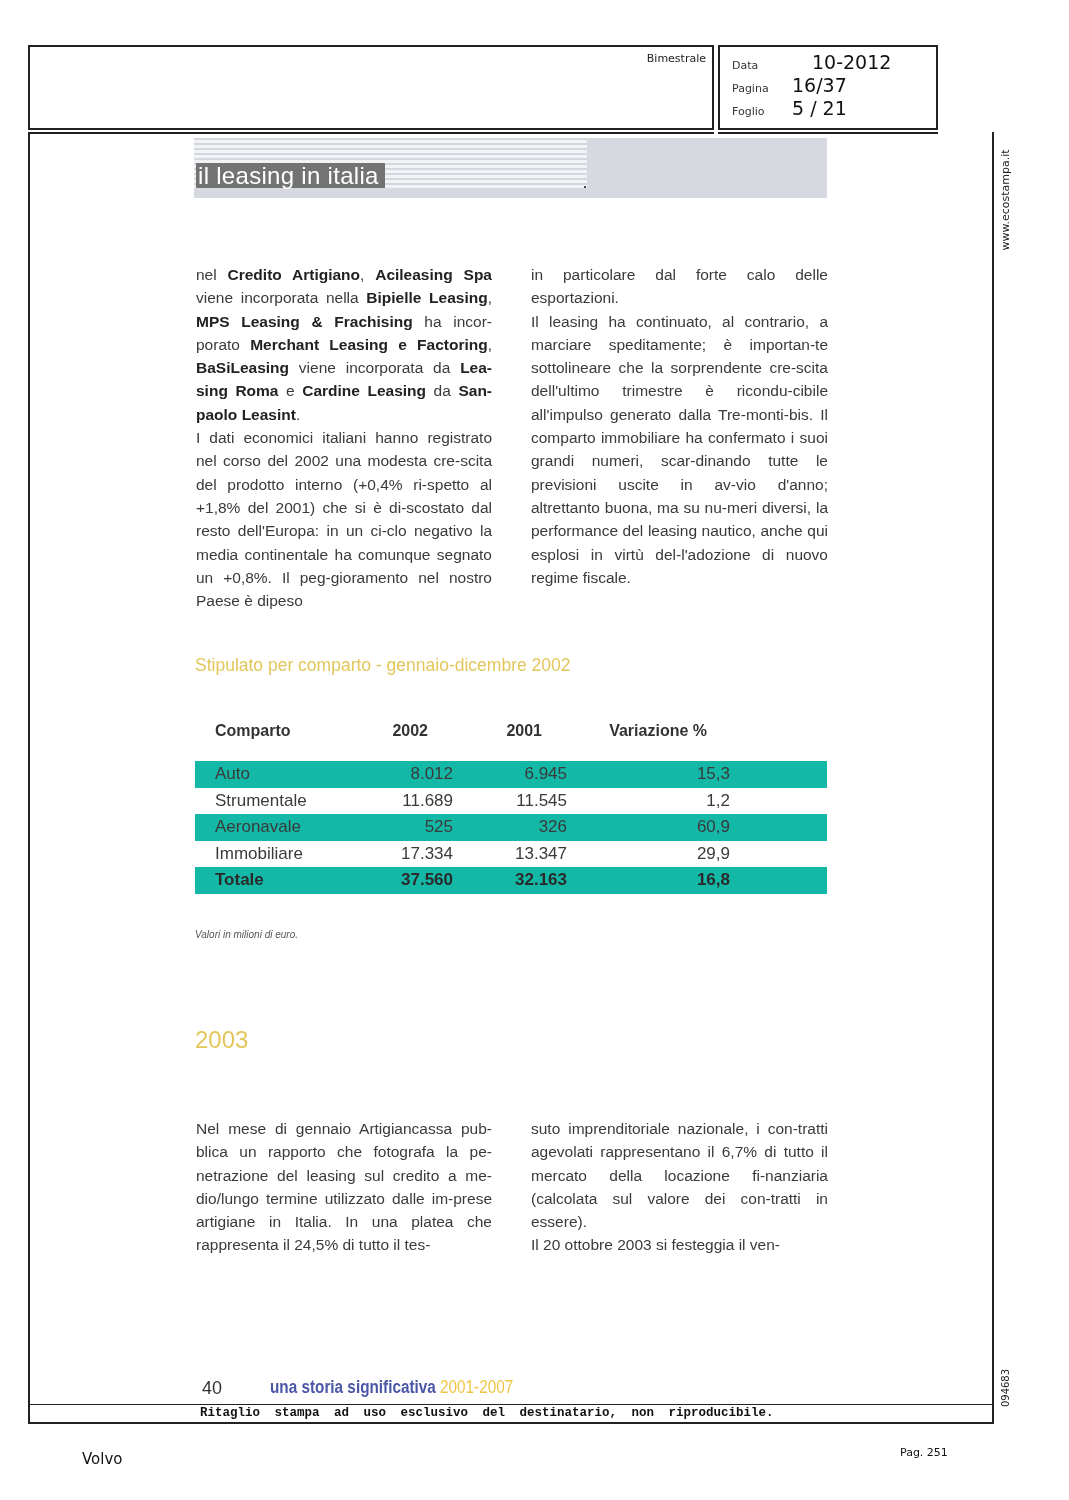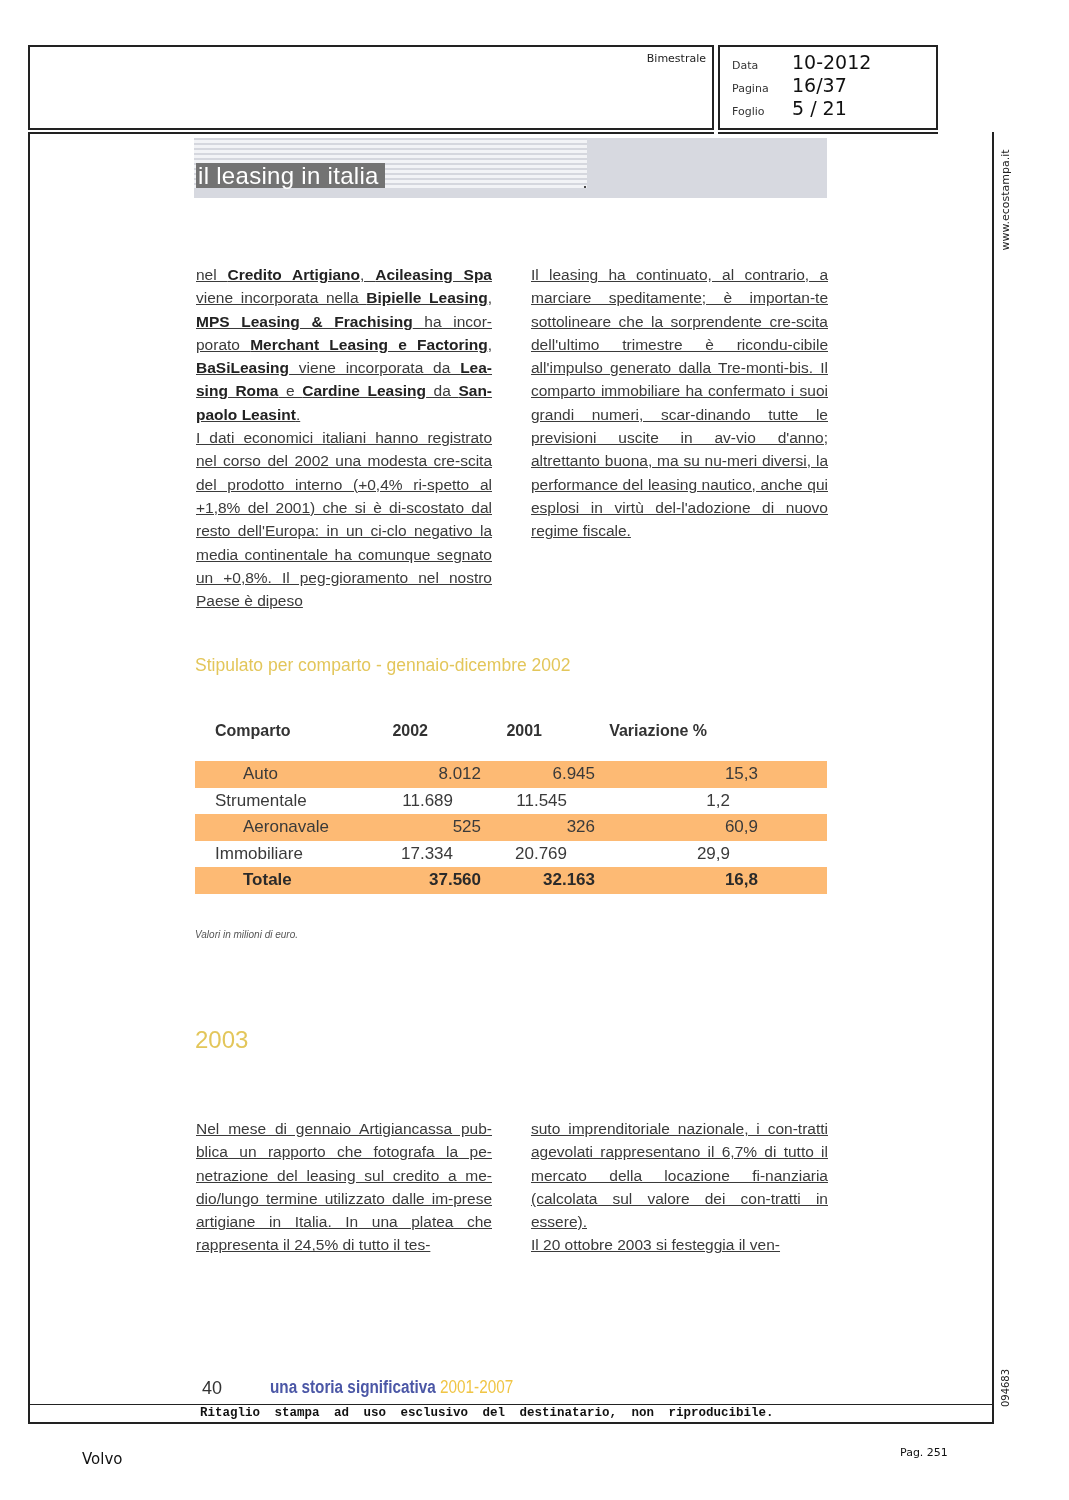--- a/index.html
+++ b/index.html
@@ -11,54 +11,54 @@
   .hdr-left::after { content: ""; position: absolute; left: -2px; right: -2px; bottom: -6px; height: 2px; background: #222; }
   .hdr-right { position: absolute; left: 718px; top: 45px; width: 220px; height: 85px; border: 2px solid #222; }
   .hdr-right::after { content: ""; position: absolute; left: -2px; right: -2px; bottom: -6px; height: 2px; background: #222; }
   .logo { position: absolute; left: 30px; top: 14px; font-family: "Liberation Serif", serif; font-size: 44px; line-height: 1; letter-spacing: -0.5px; }
   .logo .l1 { color: #5a63a6; }
   .logo .l2 { color: #fff; -webkit-text-stroke: 1px #c9cbd6; }
   .bimestrale { position: absolute; right: 6px; top: 5px; font-size: 11px; color: #222; font-family: "DejaVu Sans", sans-serif; }
   .meta-row { position: absolute; left: 12px; font-family: "DejaVu Sans", sans-serif; display: flex; align-items: baseline; }
   .meta-row .k { font-size: 11px; color: #333; width: 60px; }
   .meta-row .v { font-size: 19px; color: #111; }
-  .m1 { top: 4px; } .m1 .v { }
+  .m1 { top: 4px; } .m1 .v { margin-left: 20px; }
   .m2 { top: 27px; }
   .m3 { top: 50px; }
 
   
   .main-frame { position: absolute; left: 28px; top: 132px; width: 966px; height: 1292px; border: 2px solid #222; border-top: none; }
   .side-url { position: absolute; left: 996px; top: 145px; width: 18px; height: 110px; }
   .side-url span { position: absolute; left: 50%; top: 50%; transform: translate(-50%,-50%) rotate(-90deg); white-space: nowrap; font-size: 11px; color: #222; font-family: "DejaVu Sans", sans-serif; }
   .side-code { position: absolute; left: 996px; top: 1365px; width: 18px; height: 45px; }
   .side-code span { position: absolute; left: 50%; top: 50%; transform: translate(-50%,-50%) rotate(-90deg); white-space: nowrap; font-size: 10px; color: #222; font-family: "DejaVu Sans", sans-serif; }
 
   
   .banner { position: absolute; left: 194px; top: 138px; width: 633px; height: 60px; background: #d7d9e0; }
   .banner .stripes { position: absolute; left: 0; top: 0; width: 393px; height: 50px;
     background: repeating-linear-gradient(to bottom, #d5d7de 0px, #d5d7de 2px, #f2f3f6 2px, #f2f3f6 5px); }
   .banner .title { position: absolute; left: 2px; top: 25px; height: 25px; background: #737373; color: #fff; font-size: 24px; line-height: 25px; padding: 0 6px 0 2px; letter-spacing: 0.3px; }
   .banner .dot { position: absolute; left: 390px; top: 48px; width: 2px; height: 2px; background: #444; }
 
   
   .col { position: absolute; font-size: 15.5px; line-height: 23.3px; color: #3a3a3a; text-align: justify; hyphens: manual; }
   .col b { color: #222; }
-  .col p { margin: 0; text-decoration: underline; }
+  .col p { margin: 0; }
   .col-a1 { left: 196px; top: 263px; width: 296px; }
   .col-b1 { left: 531px; top: 263px; width: 297px; }
   .col-a2 { left: 196px; top: 1117px; width: 296px; }
   .col-b2 { left: 531px; top: 1117px; width: 297px; }
 
   
   .tbl-title { position: absolute; left: 195px; top: 655px; font-size: 17.5px; color: #e3c65a; }
   .table { position: absolute; left: 195px; top: 719px; width: 632px; }
   .thead { display: flex; height: 24px; font-weight: bold; font-size: 16px; color: #333; }
   .thead .c { line-height: 24px; }
   .trow { display: flex; height: 26.5px; font-size: 17px; color: #3a3a3a; align-items: center; }
-  .trow.hl { background: #fdba74; padding-left: 28px; }
+  .trow.hl { background: #14b8a6; }
   .trow.total { font-weight: bold; color: #2a2a2a; }
   .c0 { width: 20px; }
   .c1 { width: 155px; text-align: left; }
   .c2 { width: 83px; text-align: right; }
   .c3 { width: 114px; text-align: right; }
   .c4 { width: 163px; text-align: right; }
   .thead .c1 { padding-left: 0; }
   .tbl-spacer { height: 18px; }
   .tbl-note { position: absolute; left: 195px; top: 929px; font-size: 10px; font-style: italic; color: #555; }
 
@@ -106,20 +106,21 @@
   <div class="stripes"></div>
   <div class="title">il leasing in italia</div>
   <div class="dot"></div>
 </div>
 
 <div class="col col-a1">
   <p id="col-a1-p1"><span>nel </span><b>Credito Artigiano</b><span>, </span><b>Acileasing Spa</b><span> viene incorporata nella </span><b>Bipielle Leasing</b><span>, </span><b>MPS Leasing &amp; Frachising</b><span> ha incor-porato </span><b>Merchant Leasing e Factoring</b><span>, </span><b>BaSiLeasing</b><span> viene incorporata da </span><b>Lea-sing Roma</b><span> e </span><b>Cardine Leasing</b><span> da </span><b>San-paolo Leasint</b><span>.</span></p>
   <p>I dati economici italiani hanno registrato nel corso del 2002 una modesta cre-scita del prodotto interno (+0,4% ri-spetto al +1,8% del 2001) che si è di-scostato dal resto dell'Europa: in un ci-clo negativo la media continentale ha comunque segnato un +0,8%. Il peg-gioramento nel nostro Paese è dipeso</p>
 </div>
 <div class="col col-b1">
+  <p>in particolare dal forte calo delle esportazioni.</p>
   <p>Il leasing ha continuato, al contrario, a marciare speditamente; è importan-te sottolineare che la sorprendente cre-scita dell'ultimo trimestre è ricondu-cibile all'impulso generato dalla Tre-monti-bis. Il comparto immobiliare ha confermato i suoi grandi numeri, scar-dinando tutte le previsioni uscite in av-vio d'anno; altrettanto buona, ma su nu-meri diversi, la performance del leasing nautico, anche qui esplosi in virtù del-l'adozione di nuovo regime fiscale.</p>
 </div>
 
 <div class="tbl-title">Stipulato per comparto - gennaio-dicembre 2002</div>
 <div class="table">
   <div class="thead">
     <span class="c c0"></span>
     <span class="c c1">Comparto</span>
     <span class="c c2" style="width:58px">2002</span>
     <span class="c c3" style="width:114px">2001</span>
@@ -144,21 +145,21 @@
     <span class="c0"></span>
     <span class="c1">Aeronavale</span>
     <span class="c2">525</span>
     <span class="c3">326</span>
     <span class="c4">60,9</span>
   </div>
   <div class="trow">
     <span class="c0"></span>
     <span class="c1">Immobiliare</span>
     <span class="c2">17.334</span>
-    <span class="c3">20.769</span>
+    <span class="c3">13.347</span>
     <span class="c4">29,9</span>
   </div>
   <div class="trow hl total">
     <span class="c0"></span>
     <span class="c1">Totale</span>
     <span class="c2">37.560</span>
     <span class="c3">32.163</span>
     <span class="c4">16,8</span>
   </div>
 </div>

